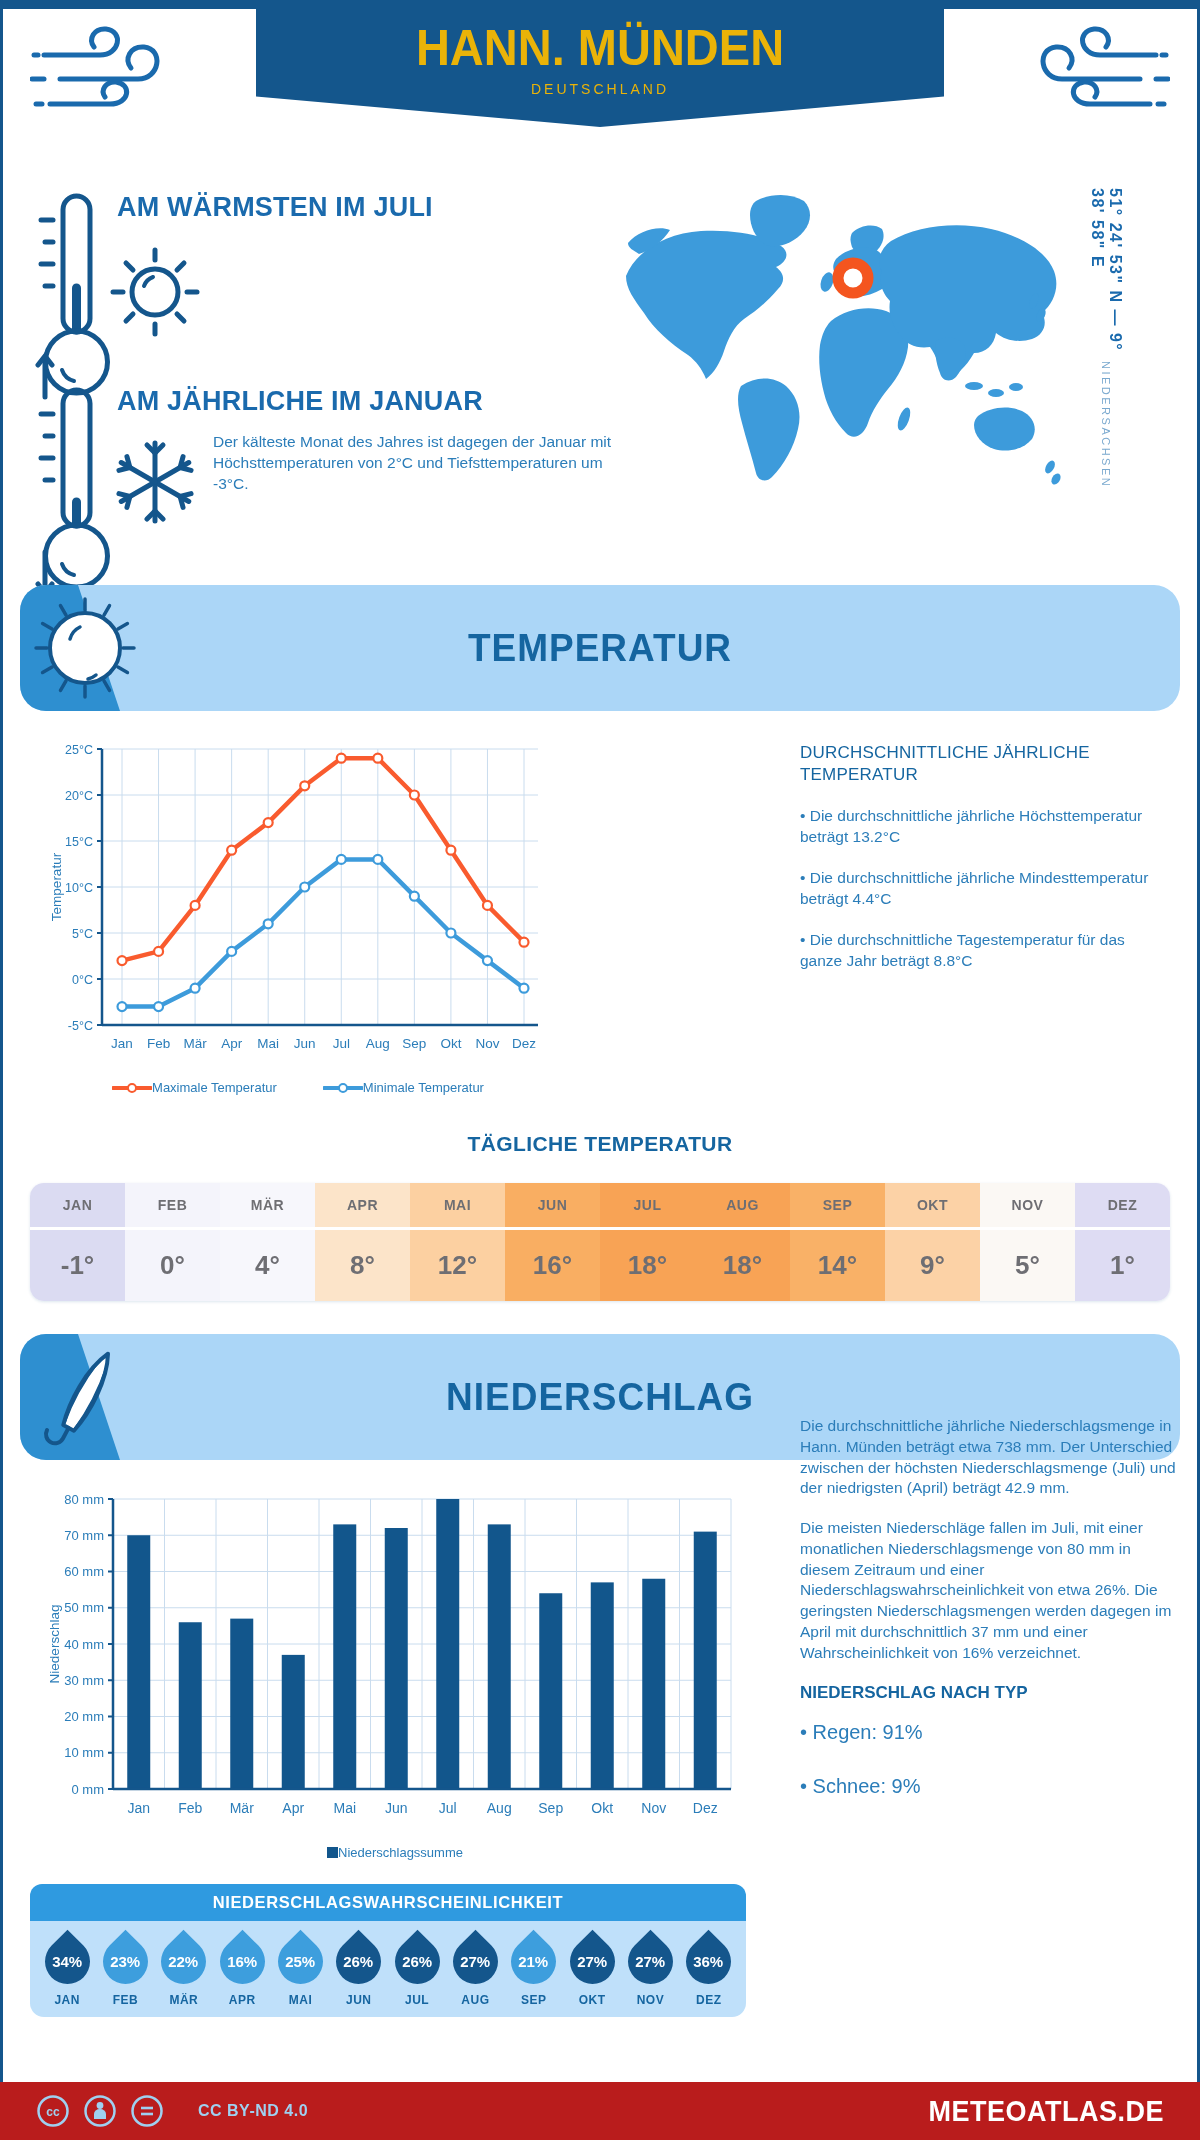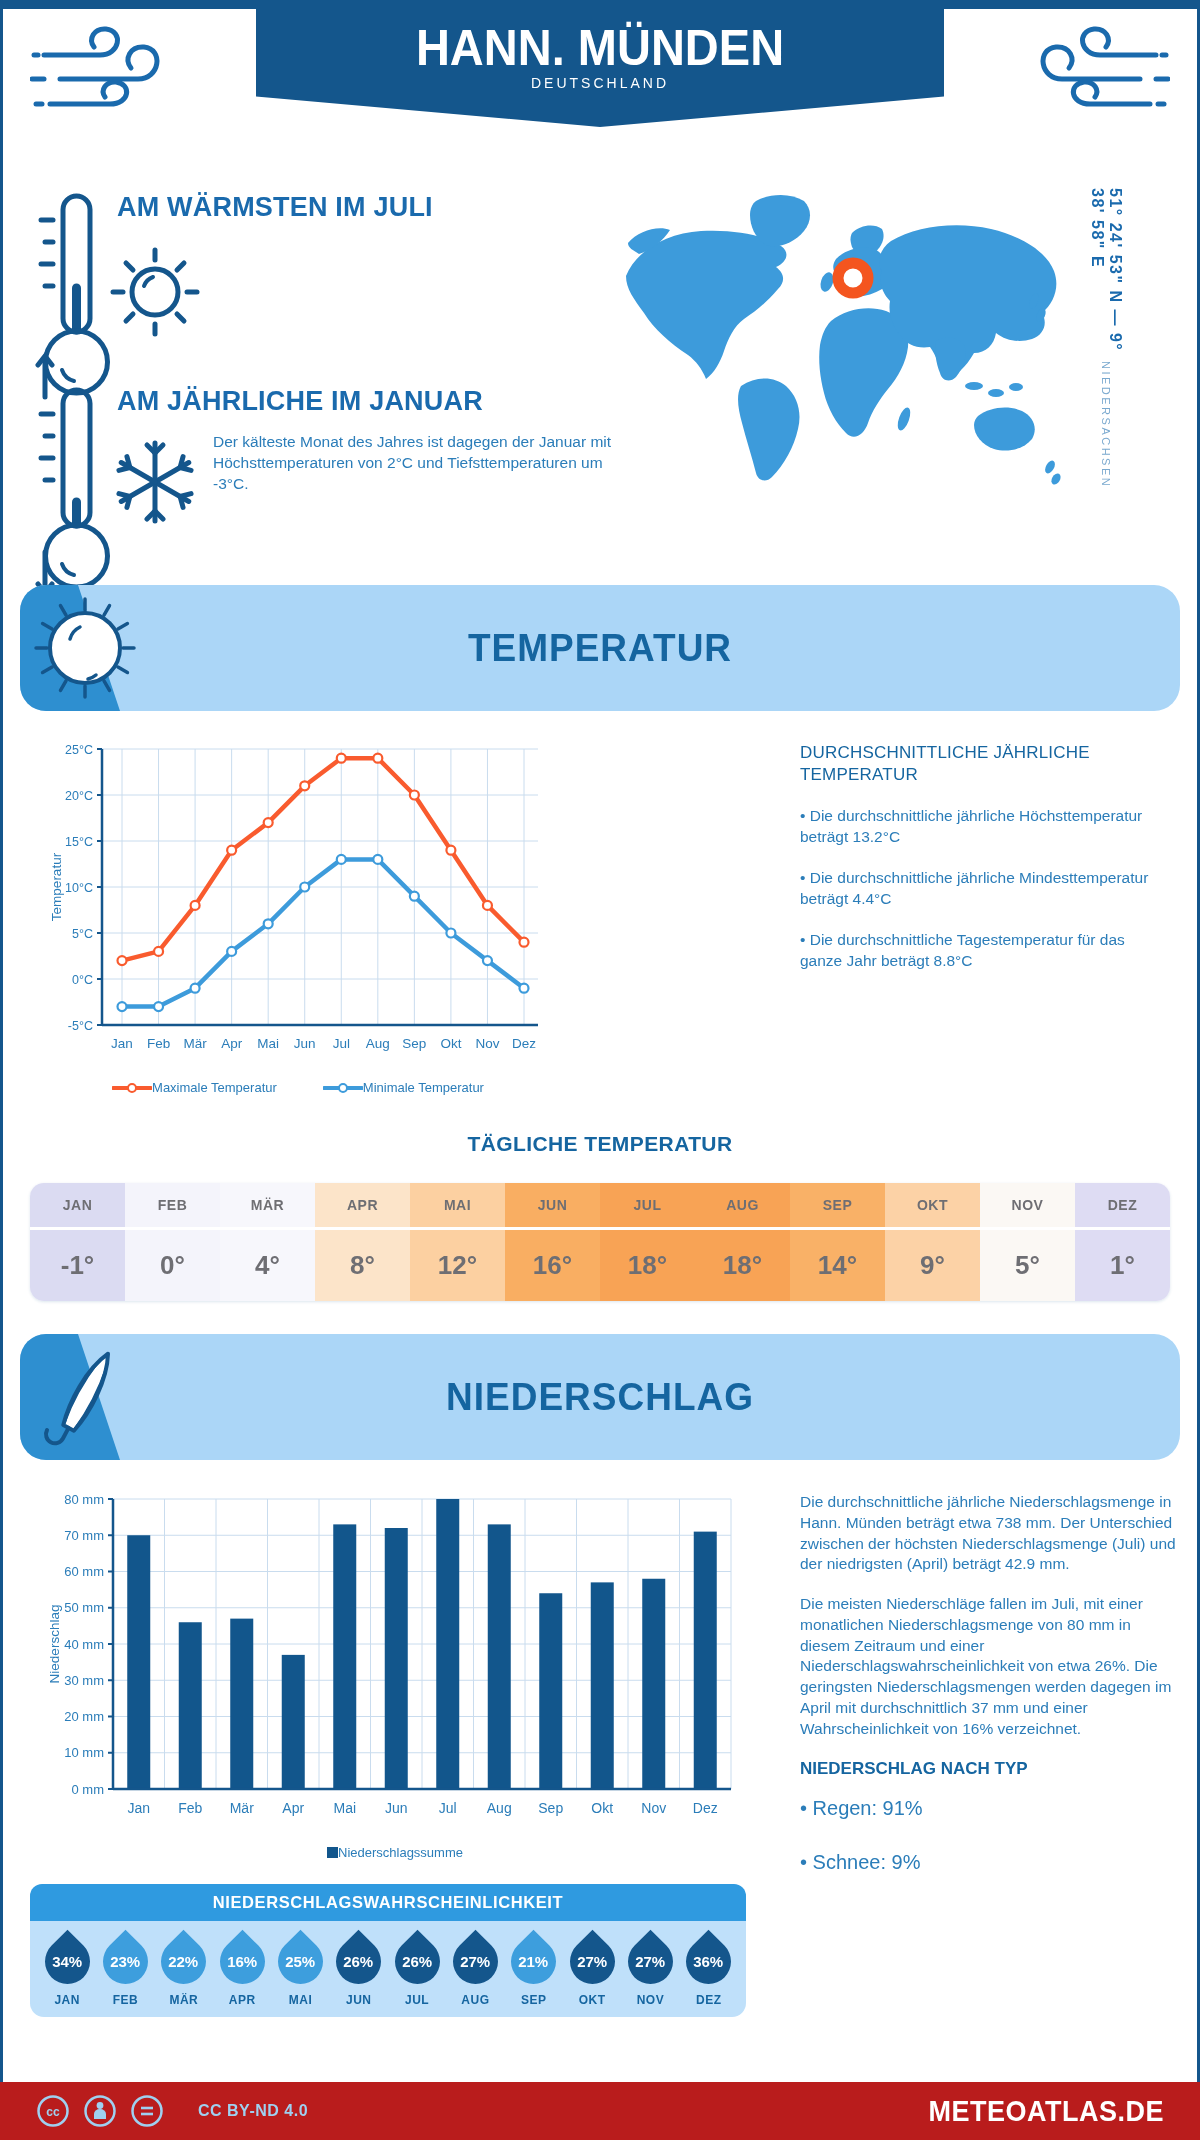--- a/index.html
+++ b/index.html
@@ -3,23 +3,23 @@
 <meta charset="utf-8">
 <style>
   html,body{margin:0;padding:0;background:#fff;}
   body{width:1200px;height:2140px;position:relative;font-family:"Liberation Sans",sans-serif;overflow:hidden;}
   .abs{position:absolute;}
   
   .edge{position:absolute;top:0;bottom:0;width:3px;background:#14568c;z-index:50;}
   .topstrip{position:absolute;top:0;left:0;right:0;height:9px;background:#14568c;z-index:5;}
   
   .banner{position:absolute;left:256px;top:0;width:688px;height:127px;background:#14568c;
-          clip-path:polygon(0 0,100% 0,100% 76%,50% 100%,0 76%);z-index:6;text-align:center;color:#ffffff;}
+          clip-path:polygon(0 0,100% 0,100% 76%,50% 100%,0 76%);z-index:6;text-align:center;color:#eab308;}
   .banner h1{margin:20px 0 0;font-size:47px;font-weight:700;letter-spacing:0px;transform:scaleY(1.08);}
-  .banner .sub{font-size:14px;letter-spacing:3px;}
+  .banner .sub{font-size:14px;letter-spacing:3px;margin-top:6px;}
   .windicon{position:absolute;top:22px;z-index:4;}
   
   .sec-head{font-size:27px;font-weight:700;color:#1a6aad;letter-spacing:0.2px;}
   .body-text{font-size:15.5px;line-height:1.34;color:#2b7db9;}
   
   .coords{position:absolute;left:1088px;top:188px;height:300px;writing-mode:vertical-rl;display:flex;align-items:center;gap:6px;}
   .coords .big{font-size:16px;font-weight:700;color:#1a6aad;letter-spacing:1.5px;}
   .coords .small{font-size:11px;color:#7aa9cf;letter-spacing:2.5px;}
   
   .sect-banner{position:absolute;left:20px;width:1160px;height:126px;background:#abd6f7;border-radius:26px;overflow:hidden;}
@@ -449,21 +449,21 @@
     <text x="14" y="157" text-anchor="middle" font-size="13.5" fill="#2b7db9" transform="rotate(-90 14 157)">Niederschlag</text>
   </svg>
 
 <div class="legend-row" style="left:45px;top:1845px;width:700px;">
   <div class="legend-item">
     <span id="bar-legend-swatch" style="width: 11px; height: 11px; display: inline-block; background: rgb(18, 86, 140);"></span>
     <span>Niederschlagssumme</span>
   </div>
 </div>
 
-<div class="ptext abs body-text" style="left:800px;top:1492px;width:385px;">
+<div class="ptext abs body-text" style="left:800px;top:1416px;width:385px;">
   <p>Die durchschnittliche jährliche Niederschlagsmenge in Hann. Münden beträgt etwa 738 mm. Der Unterschied zwischen der höchsten Niederschlagsmenge (Juli) und der niedrigsten (April) beträgt 42.9 mm.</p>
   <p>Die meisten Niederschläge fallen im Juli, mit einer monatlichen Niederschlagsmenge von 80 mm in diesem Zeitraum und einer Niederschlagswahrscheinlichkeit von etwa 26%. Die geringsten Niederschlagsmengen werden dagegen im April mit durchschnittlich 37 mm und einer Wahrscheinlichkeit von 16% verzeichnet.</p>
   <div class="ptype-head">NIEDERSCHLAG NACH TYP</div>
   <p class="ptype-b">• Regen: 91%</p>
   <p class="ptype-b">• Schnee: 9%</p>
 </div>
 
 <div class="prob">
   <div class="prob-head">NIEDERSCHLAGSWAHRSCHEINLICHKEIT</div>
   <div id="droplets" class="prob-body">

